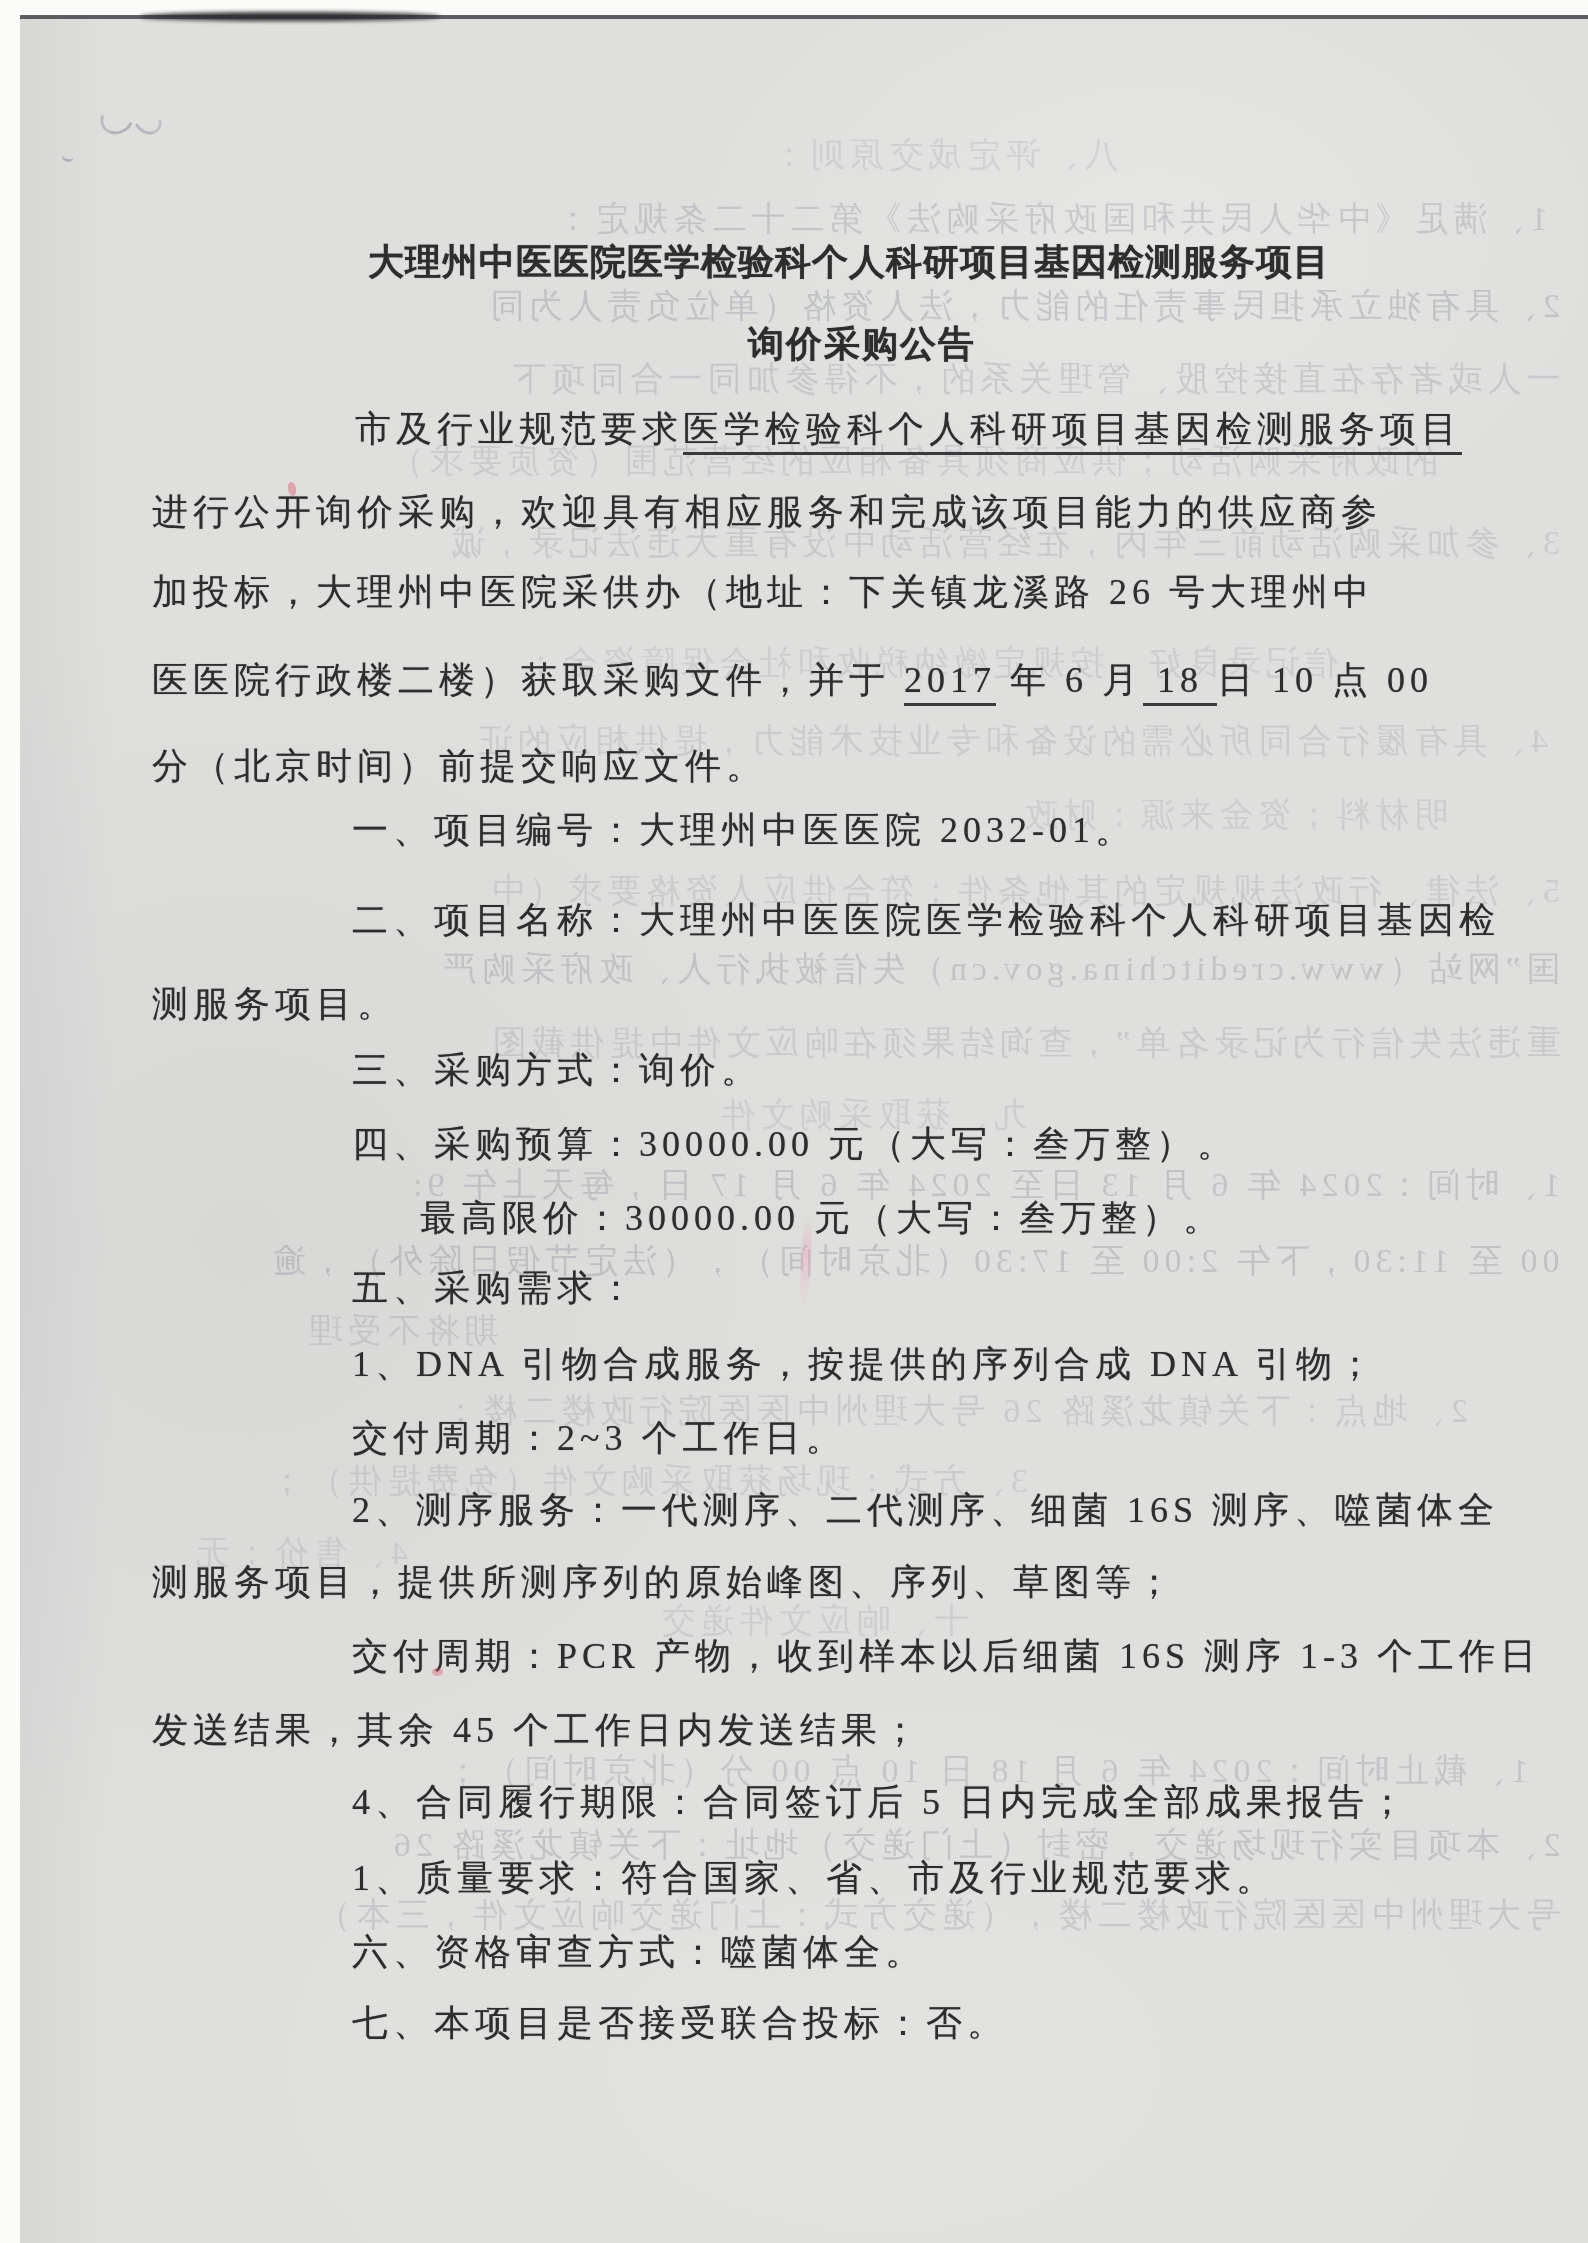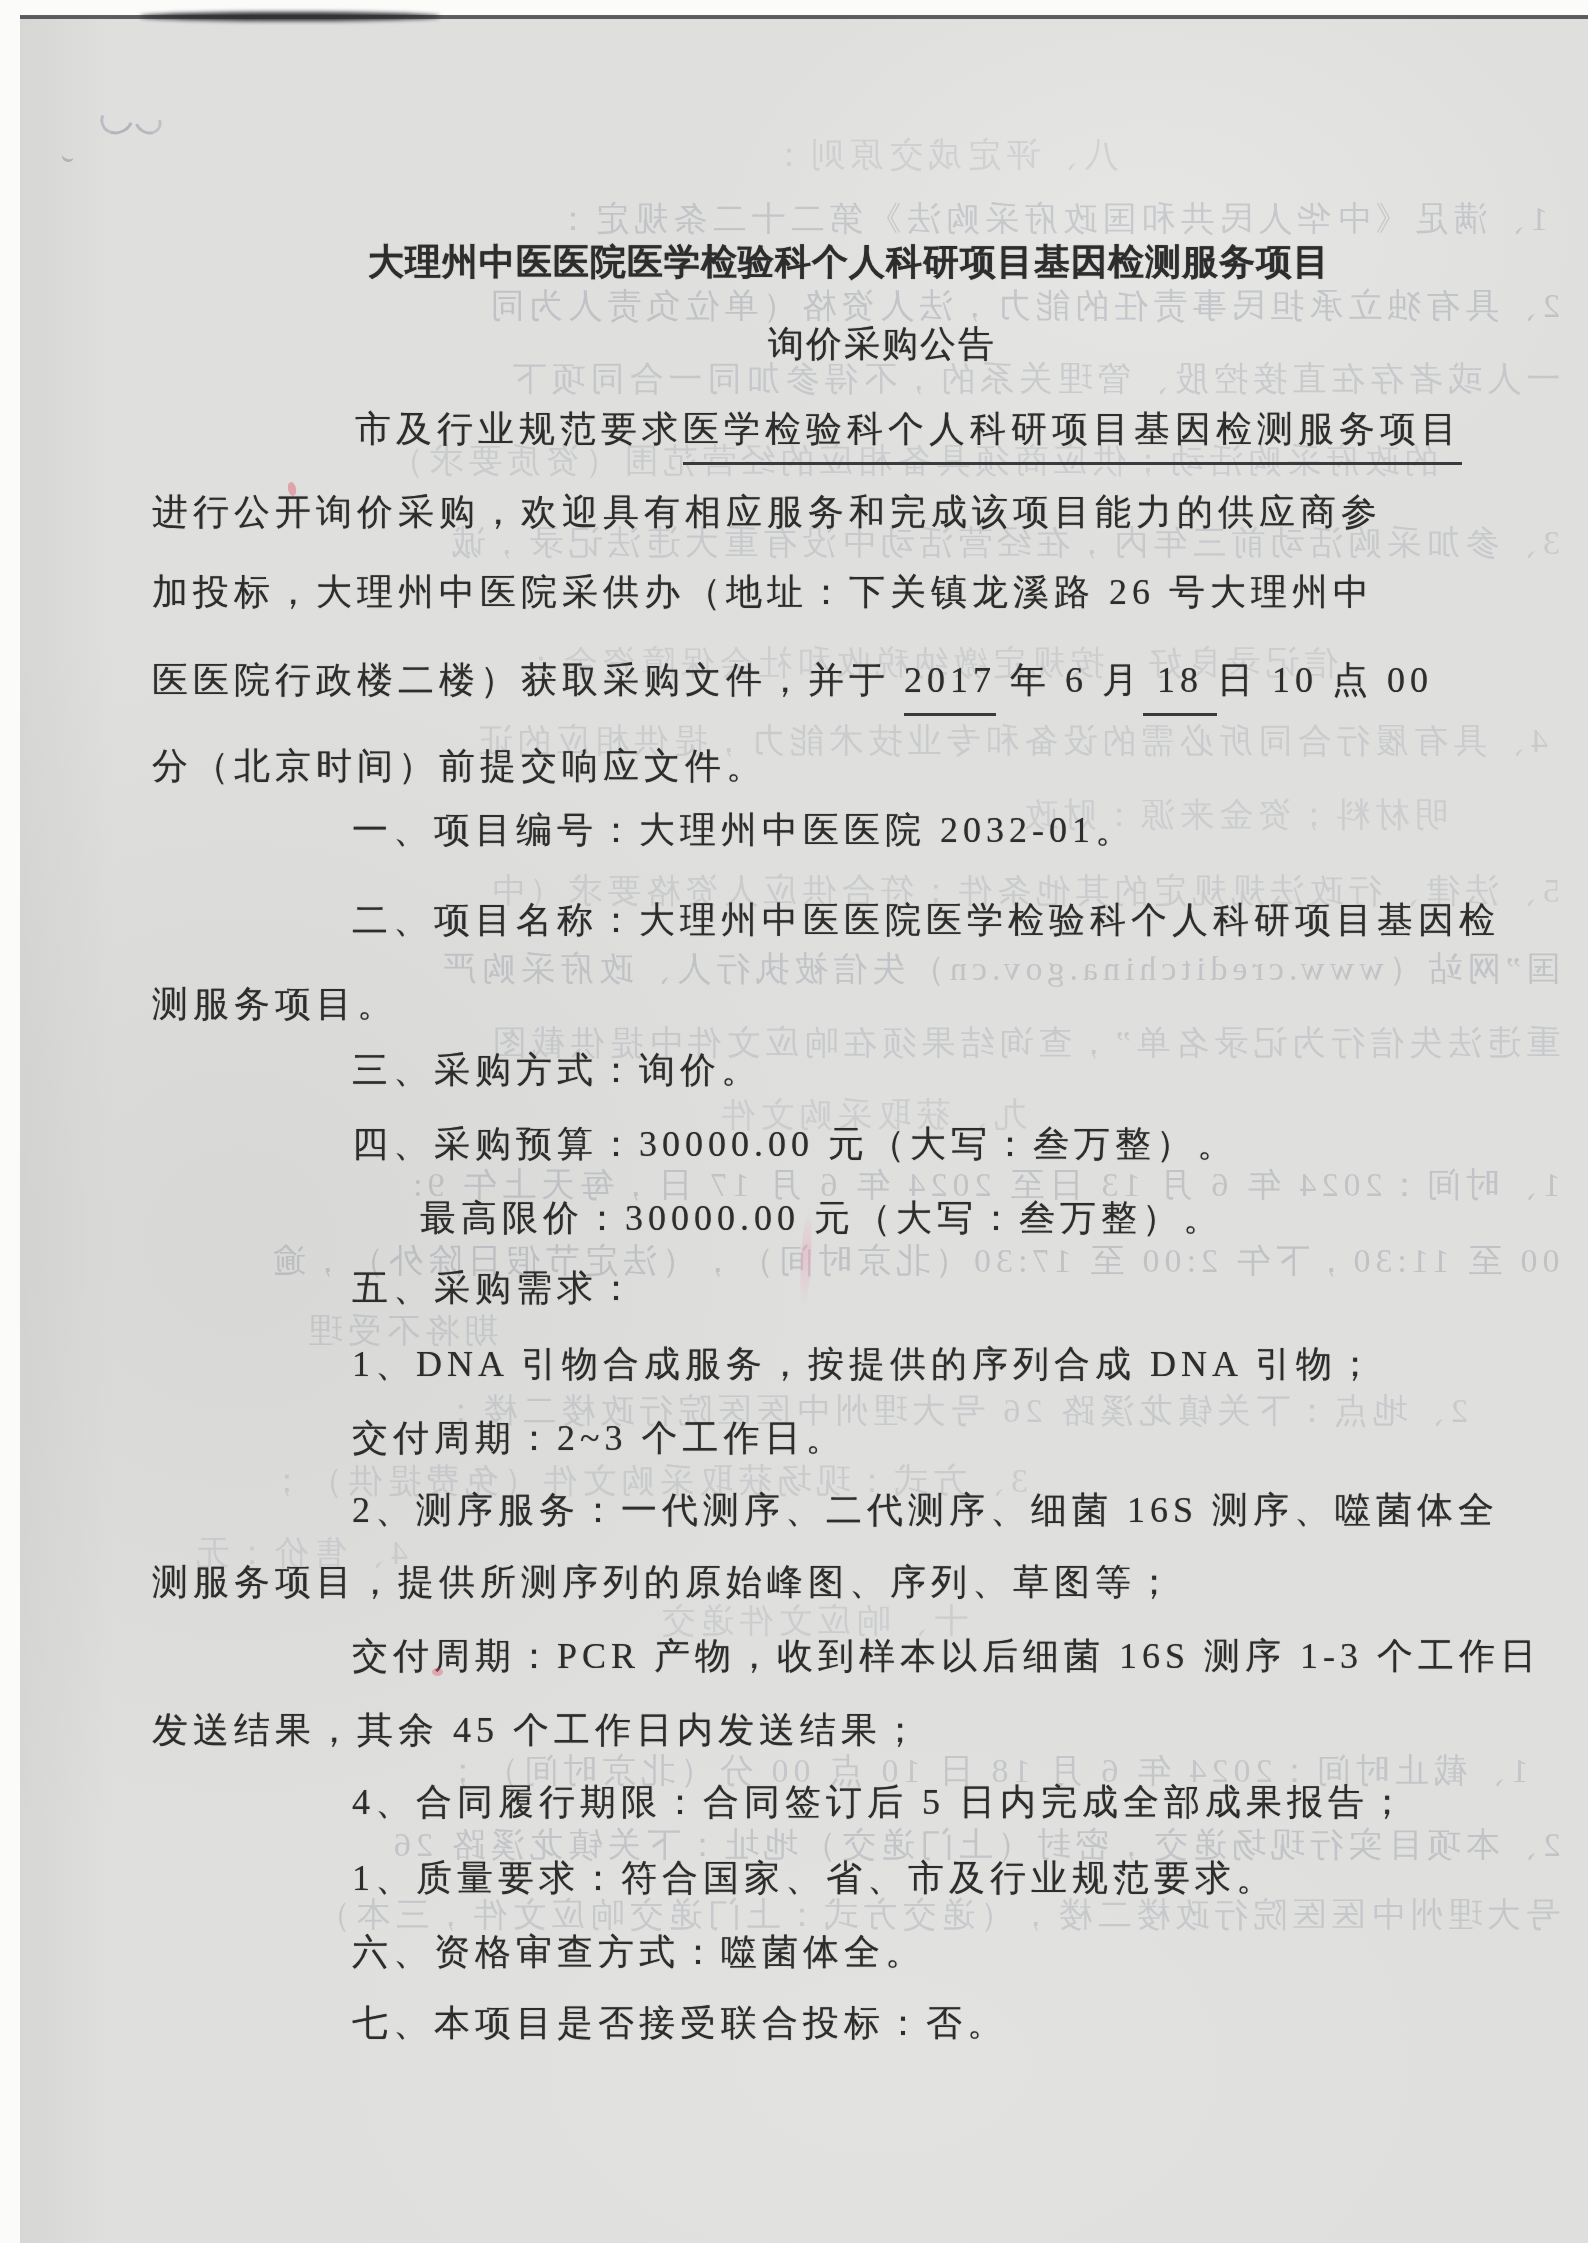--- a/index.html
+++ b/index.html
@@ -55,22 +55,22 @@
     font-size:34px;letter-spacing:5px;font-weight:500;
     color:#6f778a;transform:scaleX(-1);filter:blur(.7px);
   }
   
   .ln{
     position:absolute;white-space:nowrap;
     font-size:36px;letter-spacing:5px;font-weight:500;
     color:#2d2d2d;text-shadow:0 0 1px rgba(45,45,45,.55);
   }
   .title{font-weight:700;letter-spacing:1px;text-shadow:0 0 1px rgba(30,30,30,.7);text-align:center;}
-  .title2{font-weight:400;letter-spacing:2px;text-shadow:0 0 1px rgba(30,30,30,.7);margin-left:20px;}
-  .ul{border-bottom:3px solid #3a3a3e;padding-bottom:13px;}
+  .title2{font-weight:700;letter-spacing:2px;text-shadow:0 0 1px rgba(30,30,30,.7);}
+  .ul{border-bottom:3px solid #3a3a3e;padding-bottom:3px;}
 </style>
 </head>
 <body>
 
 <div id="paper"></div>
 <div id="top-edge"></div>
 <div id="top-edge-blob"></div>
 
 <div class="pm" id="pm1"></div>
 <div class="pm" id="pm2"></div>

